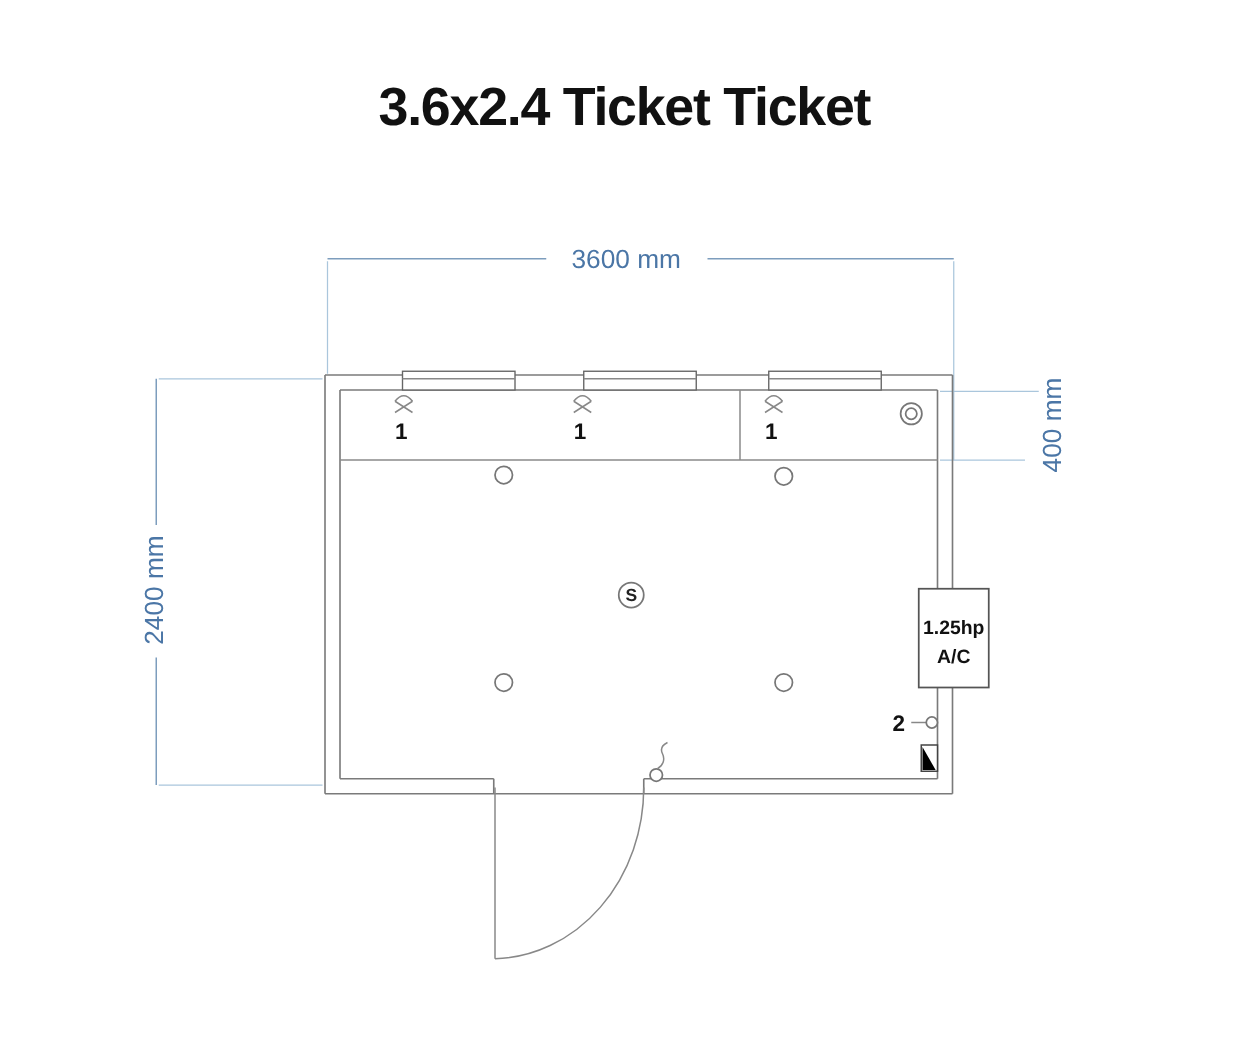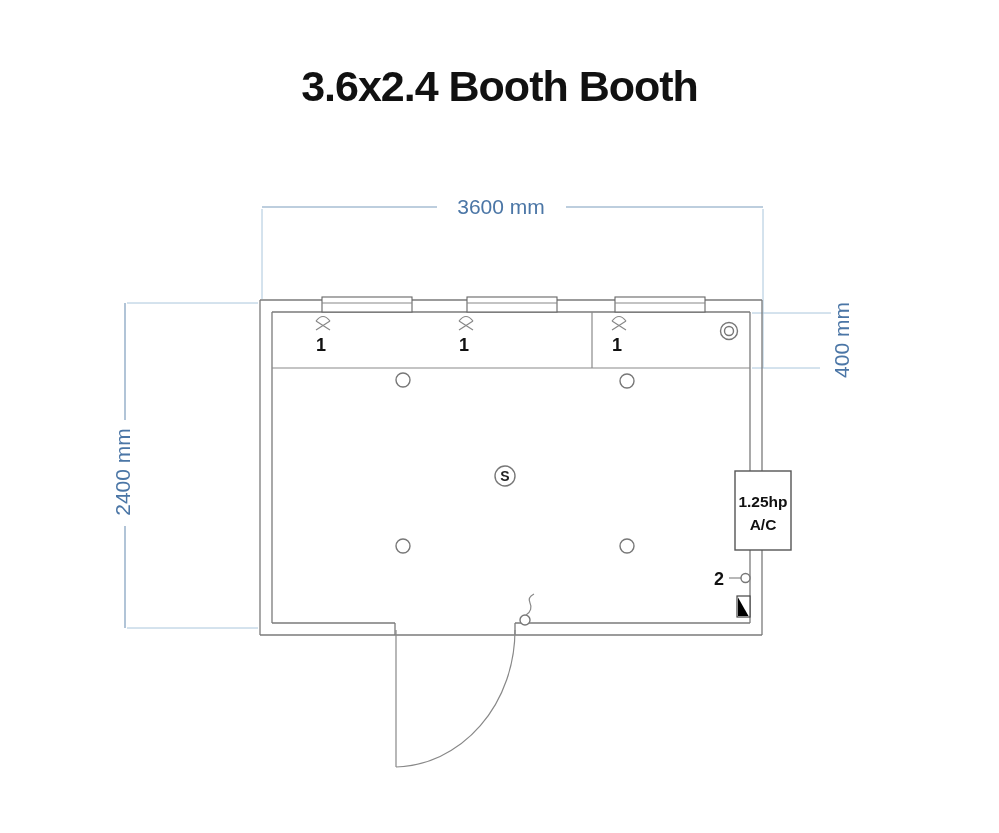--- a/index.html
+++ b/index.html
@@ -33,21 +33,21 @@
   .sym-fill{fill:#ffffff;stroke:#777777;stroke-width:1.4;}
   .tag{fill:#111111;font-weight:bold;font-size:18px;font-family:"Liberation Sans",sans-serif;}
   .ac-text{fill:#111111;font-weight:bold;font-size:15.5px;font-family:"Liberation Sans",sans-serif;}
   .s-text{fill:#222222;font-weight:bold;font-size:14px;font-family:"Liberation Sans",sans-serif;}
 </style>
 </head>
 <body>
 
 <div class="page">
 
-  <h1 class="title">3.6x2.4 Booth Booth</h1>
+  <h1 class="title">3.6x2.4 Ticket Ticket</h1>
 
   <svg class="plan" width="999" height="833" viewBox="0 0 999 833">
 
     <g>
       <line class="dim-line" x1="262" y1="207" x2="437" y2="207"></line>
       <line class="dim-line" x1="566" y1="207" x2="763" y2="207"></line>
       <line class="wit-line" x1="262" y1="209" x2="262" y2="299"></line>
       <line class="wit-line" x1="763" y1="209" x2="763" y2="368"></line>
       <text class="dim-text" x="501" y="214" text-anchor="middle">3600 mm</text>
     </g>

